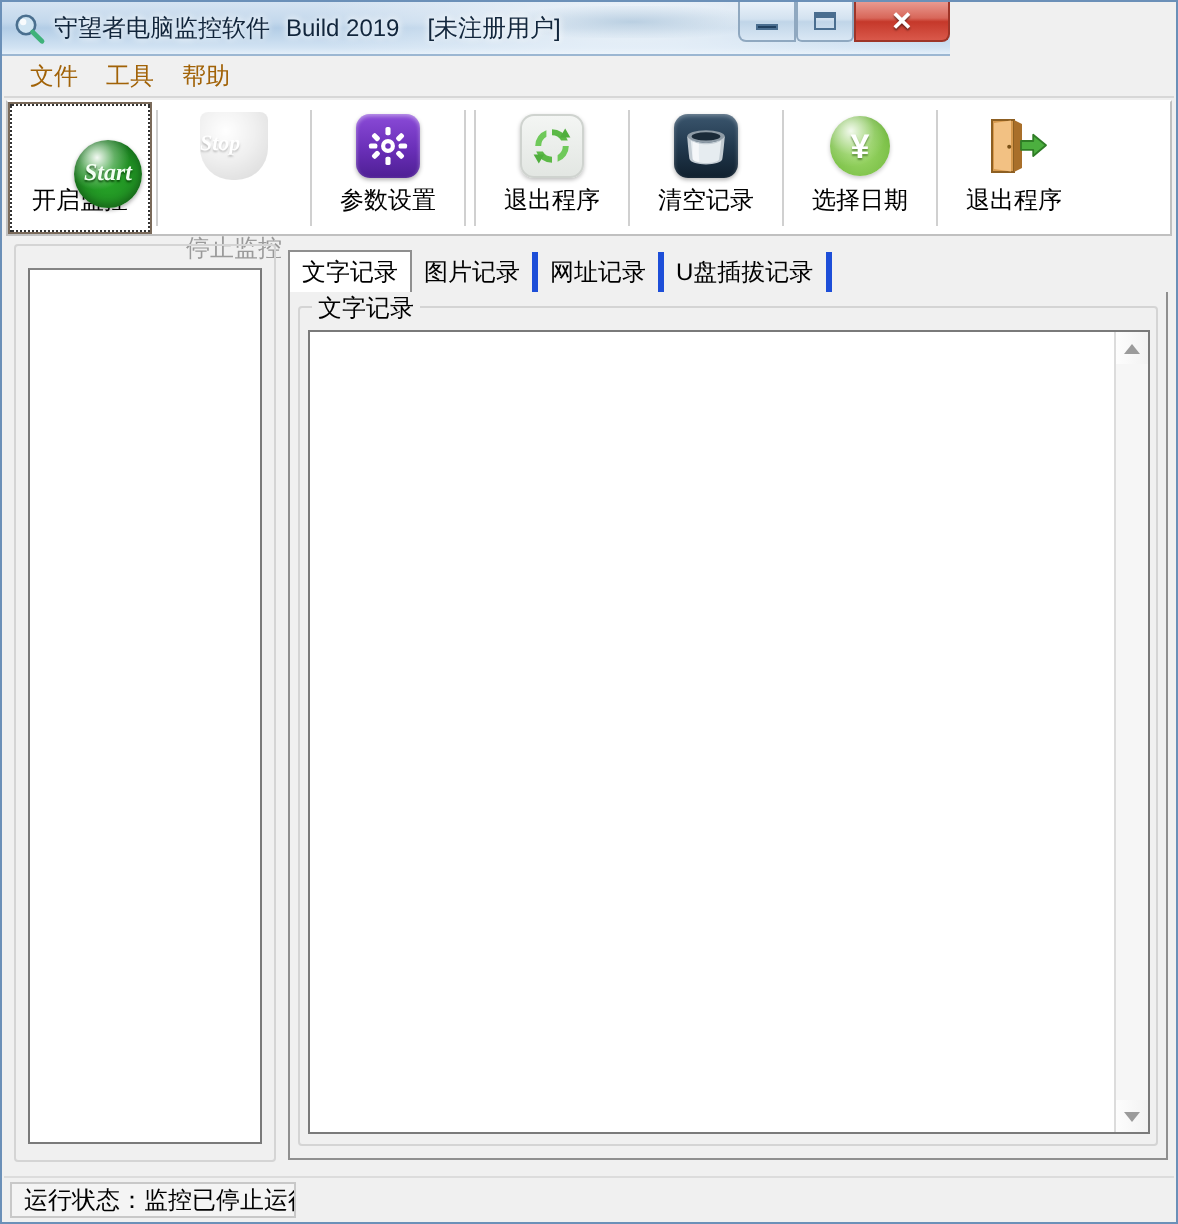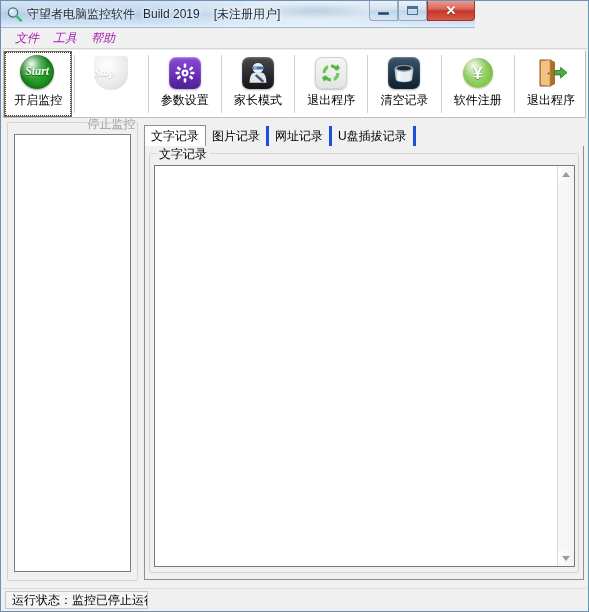--- a/index.html
+++ b/index.html
@@ -122,25 +122,24 @@
     height: 21px;
     background: #f0f0f0;
     border-bottom: 1px solid #d7d7d7;
     display: flex;
     align-items: center;
     padding-left: 6px;
     box-sizing: border-box;
   }
   .menu-item {
     font-size: 12px;
-    color: #a21caf;
+    color: #a16207;
     padding: 2px 7px;
     cursor: default;
     white-space: nowrap;
-    font-style: italic;
   }
 
   
   .toolbar {
     position: absolute;
     left: 2px; top: 49px;
     width: 583px;
     height: 68px;
     box-sizing: border-box;
     background: #ffffff;
@@ -186,21 +185,21 @@
   .tb-btn.focused {
     outline: 1px solid #7a6a5a;
     outline-offset: -1px;
   }
   .tb-btn.disabled .tb-label { color: #9a9a9a; margin-top: 24px; }
   .tb-btn.disabled .tb-icon { opacity: 0.38; filter: grayscale(100%); }
 
   
   .ic-start {
     width: 34px; height: 34px;
-    margin: 0;
+    margin: 15px;
     border-radius: 50%;
     background:
       radial-gradient(circle at 34% 26%, rgba(255,255,255,0.95) 0%, rgba(255,255,255,0.30) 26%, rgba(255,255,255,0) 48%),
       radial-gradient(circle at 50% 62%, #27a428 0%, #1f8c22 55%, #10661a 100%);
     box-shadow: 0 1px 2px rgba(0,0,0,0.35), inset 0 -2px 4px rgba(0,0,0,0.30);
     position: relative;
     overflow: hidden;
   }
   .ic-start .txt {
     position: absolute;
@@ -540,35 +539,20 @@
               <rect x="4.0" y="14.5" width="2.8" height="4.6" rx="1" transform="rotate(45 5.4 16.8)"></rect>
               <rect x="17.2" y="14.5" width="2.8" height="4.6" rx="1" transform="rotate(-45 18.6 16.8)"></rect>
             </g>
           </svg>
         </div>
       </div>
       <div class="tb-label">参数设置</div>
     </div>
     <div class="tb-sep"></div>
 
-    <div class="tb-btn">
-      <div class="tb-icon">
-        <div class="ic-parent">
-          <svg width="26" height="26" viewBox="0 0 26 26">
-            <ellipse cx="13" cy="8" rx="5.4" ry="5" fill="#e8eef3"></ellipse>
-            <path d="M7.8 8.2h10.4a5.2 5.2 0 01-10.4 0z" fill="#ffffff" opacity="0.35"></path>
-            <rect x="7.6" y="6.4" width="10.8" height="3.1" rx="1.5" fill="#2f74b8"></rect>
-            <rect x="8.6" y="6.9" width="3.4" height="1.9" rx="0.9" fill="#7fc0ef"></rect>
-            <path d="M7.2 13.5c1.5-1.4 9.9-1.6 11.6 0 2.1 2 2.6 6.3 2.6 9.2H4.6c0-2.9.5-7.2 2.6-9.2z" fill="#dfe7ee"></path>
-            <path d="M11.6 14.2c2.4 2.1 5.2 4.6 7.6 6.8l-1.7 1.7c-2.4-2.2-5.2-4.7-7.6-6.9z" fill="#4a5560"></path>
-          </svg>
-        </div>
-      </div>
-      <div class="tb-label">家长模式</div>
-    </div>
     <div class="tb-sep"></div>
 
     <div class="tb-btn">
       <div class="tb-icon">
         <div class="ic-refresh">
           <svg width="24" height="24" viewBox="0 0 24 24">
             <path d="M12 3.6a8.4 8.4 0 017.9 5.6h-3.3A5.4 5.4 0 0012 6.6z" fill="#5cb947"></path>
             <path d="M12 20.4a8.4 8.4 0 01-7.9-5.6h3.3A5.4 5.4 0 0012 17.4z" fill="#5cb947"></path>
             <path d="M3.6 12A8.4 8.4 0 019.2 4.1v3.3A5.4 5.4 0 006.6 12z" fill="#6fc95a"></path>
             <path d="M20.4 12a8.4 8.4 0 01-5.6 7.9v-3.3A5.4 5.4 0 0017.4 12z" fill="#6fc95a"></path>
@@ -596,21 +580,21 @@
       <div class="tb-label">清空记录</div>
     </div>
     <div class="tb-sep"></div>
 
     <div class="tb-btn">
       <div class="tb-icon">
         <div class="ic-yen">
             <span class="y">¥</span>
           </div>
       </div>
-      <div class="tb-label">软件注册</div>
+      <div class="tb-label">选择日期</div>
     </div>
     <div class="tb-sep"></div>
 
     <div class="tb-btn">
       <div class="tb-icon">
         <div class="ic-exit">
           <svg width="34" height="32" viewBox="0 0 34 32">
             <path d="M6 3h11v26H6z" fill="#d79a4e" stroke="#8d5f22" stroke-width="1"></path>
             <path d="M7 4.5l8.5-1.2v25.4L7 27.5z" fill="#f2c183"></path>
             <path d="M17 3l4 2v22l-4 2z" fill="#a96f2a"></path>

